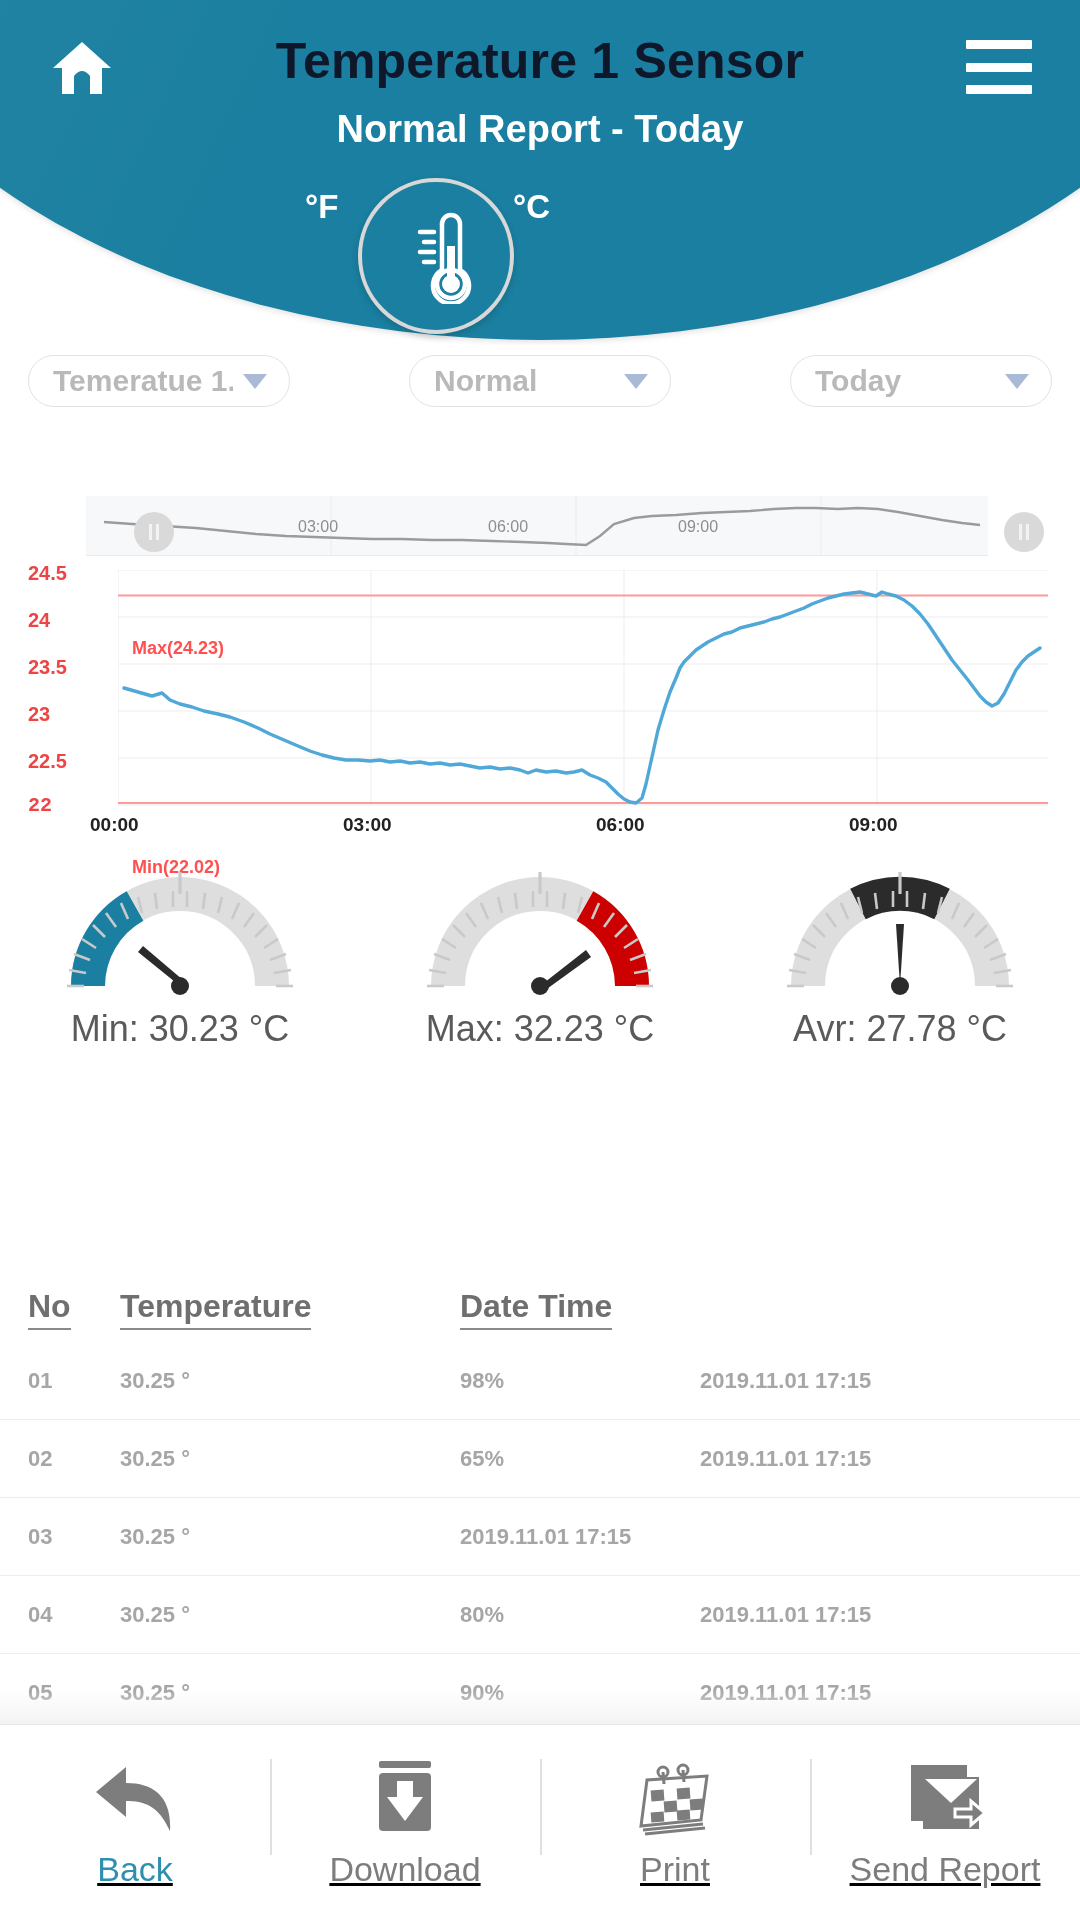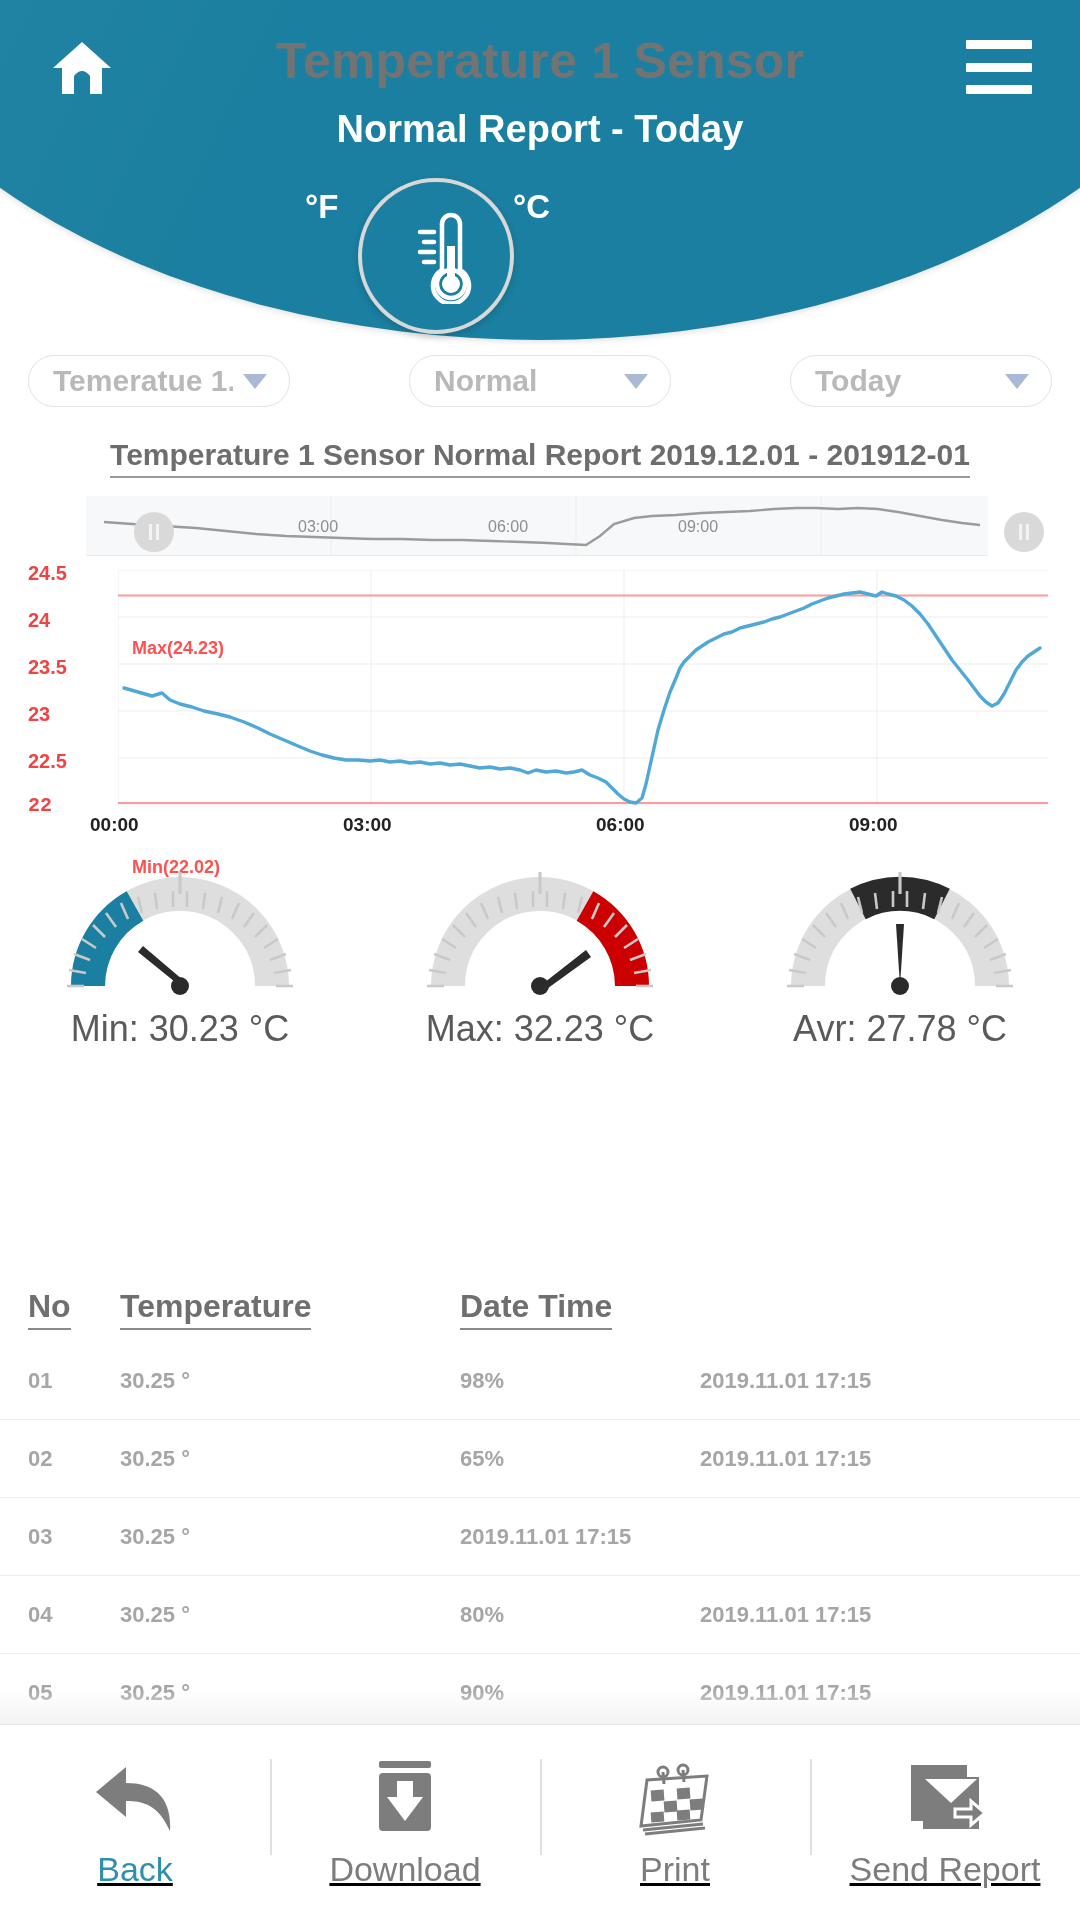--- a/index.html
+++ b/index.html
@@ -40,21 +40,21 @@
     width: 66px; height: 54px;
     display: flex; flex-direction: column; justify-content: space-between;
   }
   .menu-icon span { display:block; height: 9px; background: #fff; border-radius: 1px; }
   .menu-icon span:nth-child(1) { width: 66px; }
   .menu-icon span:nth-child(2) { width: 66px; }
   .menu-icon span:nth-child(3) { width: 66px; }
 
   .title-main {
     position: absolute; top: 32px; left: 0; width: 1080px;
-    text-align: center; color: #737373;
+    text-align: center; color: #0f172a;
     font-size: 50px; font-weight: bold; letter-spacing: 0.2px;
   }
   .title-sub {
     position: absolute; top: 108px; left: 0; width: 1080px;
     text-align: center; color: #fff;
     font-size: 38px; font-weight: bold;
   }
 
   .unit-f {
     position: absolute; left: 305px; top: 188px;
@@ -266,23 +266,20 @@
     <div class="dropdown d2">
       <div class="dd-label">Normal</div>
       <div class="caret"></div>
     </div>
     <div class="dropdown d3">
       <div class="dd-label">Today</div>
       <div class="caret"></div>
     </div>
   </div>
 
-  <div class="report-title">
-    <span>Temperature 1 Sensor  Normal  Report  2019.12.01  - 201912-01</span>
-  </div>
 
   <div class="chart-box">
 
     <div class="navigator">
       <svg class="nav-svg" width="902" height="60" viewBox="0 0 902 60">
         <line x1="245" y1="0" x2="245" y2="60" stroke="#ececec" stroke-width="1"></line>
         <line x1="490" y1="0" x2="490" y2="60" stroke="#ececec" stroke-width="1"></line>
         <line x1="735" y1="0" x2="735" y2="60" stroke="#ececec" stroke-width="1"></line>
         <polyline fill="none" stroke="#9b9b9b" stroke-width="2.4" points="18,26 46,28 78,30 110,32 140,35 170,38 200,40 228,41 256,42 286,43 316,43 346,44 376,44 406,45 436,46 462,47 480,48 500,49 514,40 528,28 548,22 566,20 590,19 616,17 640,16 664,15 688,13 710,12 730,12 752,13 772,12 792,13 812,16 834,20 856,24 876,27 894,29"></polyline>
       </svg>

